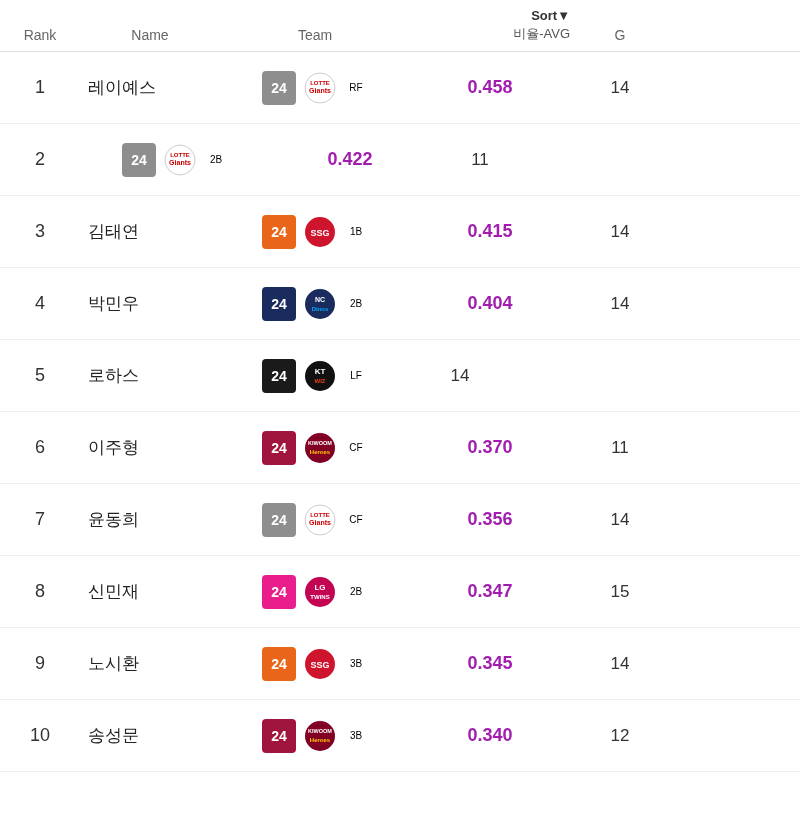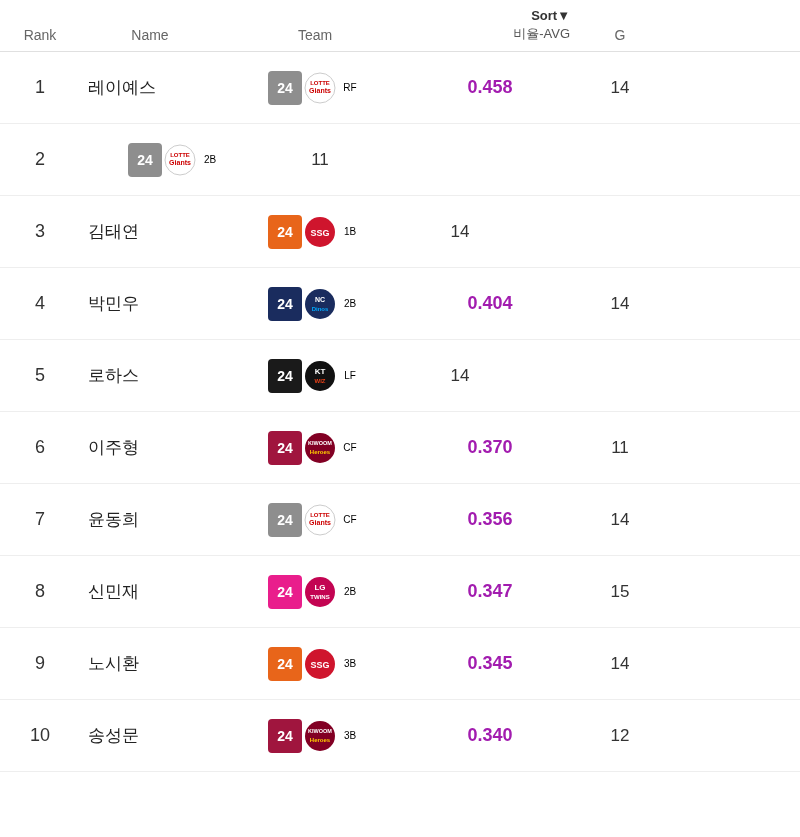--- a/index.html
+++ b/index.html
@@ -94,20 +94,21 @@
       width: 140px;
       font-size: 17px;
       color: #222;
       font-weight: 400;
       justify-content: flex-start;
       padding-left: 8px;
     }
 
     .cell-team {
       width: 190px;
+      gap: 6px;
     }
 
     .cell-avg {
       width: 160px;
       font-size: 18px;
       font-weight: 700;
       color: #a21caf;
     }
 
     .cell-g {
@@ -216,40 +217,46 @@
       <div class="num-badge badge-gray">24</div>
       <div class="team-logo">
             <svg width="32" height="32" viewBox="0 0 32 32">
       <circle cx="16" cy="16" r="15" fill="#fff" stroke="#ccc" stroke-width="1"></circle>
       <text x="16" y="13" text-anchor="middle" font-size="6" font-weight="bold" fill="#cc0000">LOTTE</text>
       <text x="16" y="21" text-anchor="middle" font-size="7" font-weight="bold" fill="#cc0000">Giants</text>
     </svg>
           </div>
       <span class="position-badge">2B</span>
     </div>
+    <div class="cell cell-avg col-avg">
+      <span>0.422</span>
+    </div>
     <div class="cell cell-g col-g">
       <span>11</span>
     </div>
   </div>
       <div class="data-row">
     <div class="cell cell-rank col-rank">
       <span>3</span>
     </div>
     <div class="cell cell-name col-name">
       <span>김태연</span>
     </div>
     <div class="cell cell-team col-team">
       <div class="num-badge badge-orange">24</div>
       <div class="team-logo">
             <svg width="32" height="32" viewBox="0 0 32 32">
       <circle cx="16" cy="16" r="15" fill="#cf152d"></circle>
       <text x="16" y="20" text-anchor="middle" font-size="9" font-weight="bold" fill="#fff">SSG</text>
     </svg>
           </div>
       <span class="position-badge">1B</span>
+    </div>
+    <div class="cell cell-avg col-avg">
+      <span>0.415</span>
     </div>
     <div class="cell cell-g col-g">
       <span>14</span>
     </div>
   </div>
       <div class="data-row">
     <div class="cell cell-rank col-rank">
       <span>4</span>
     </div>
     <div class="cell cell-name col-name">

